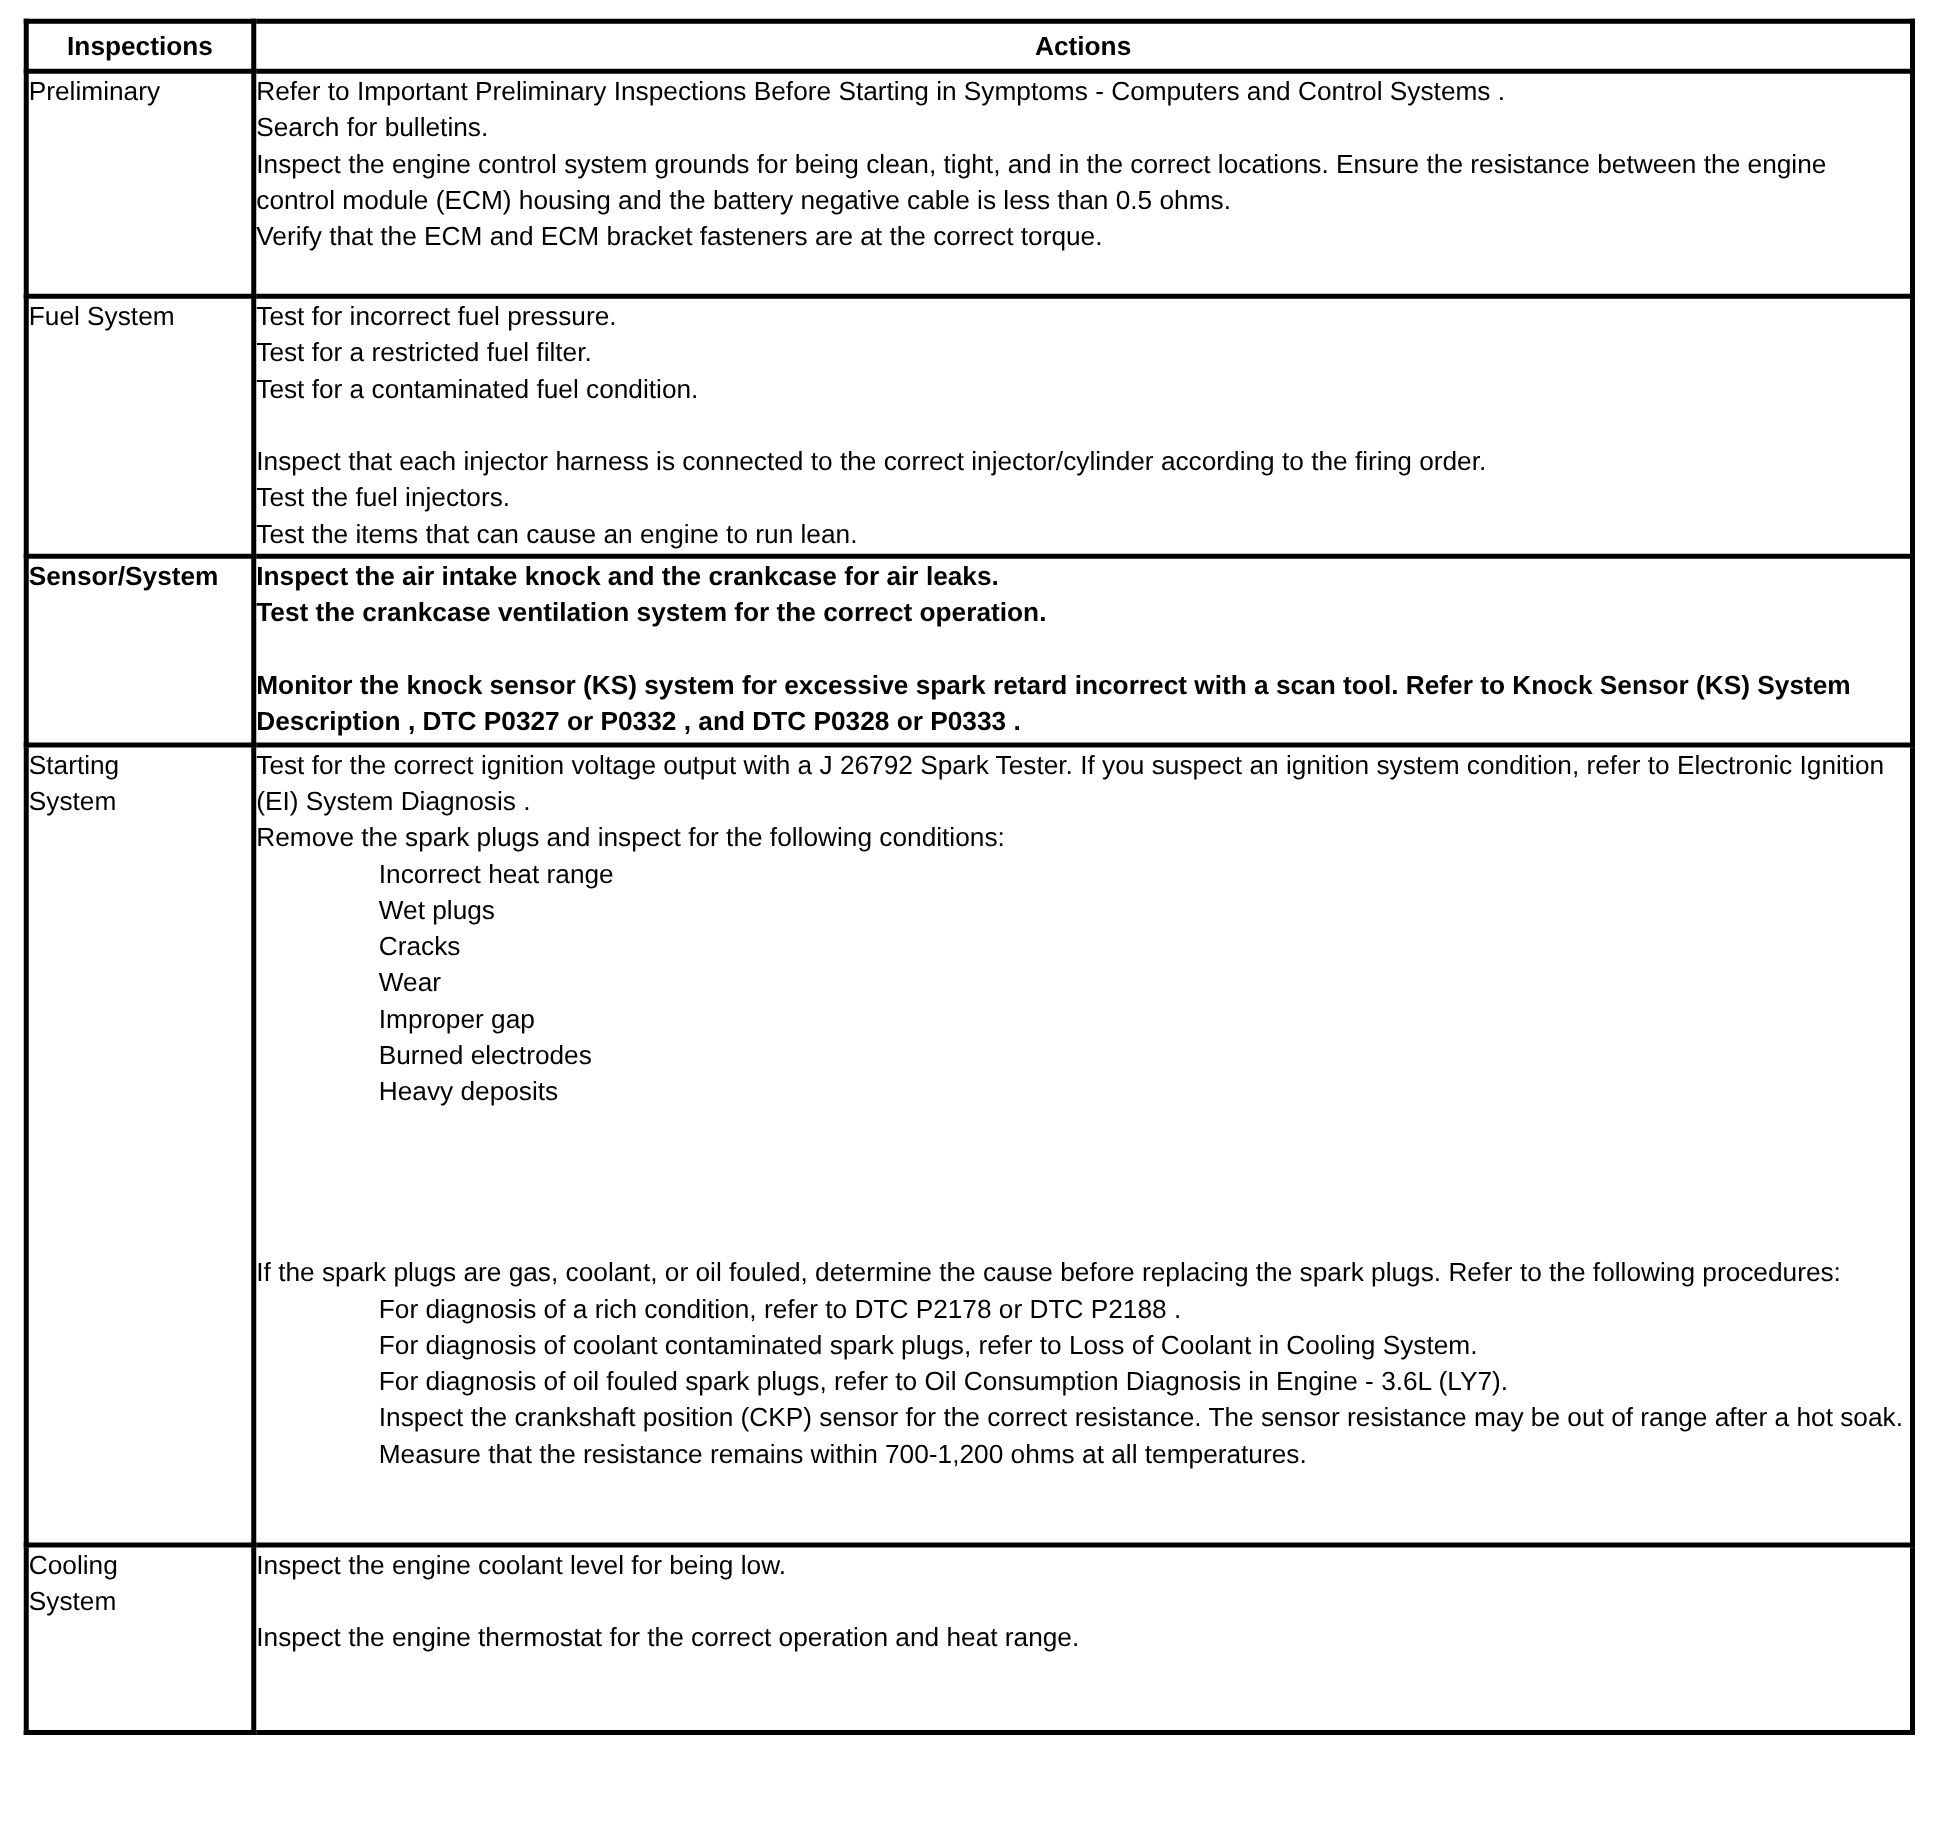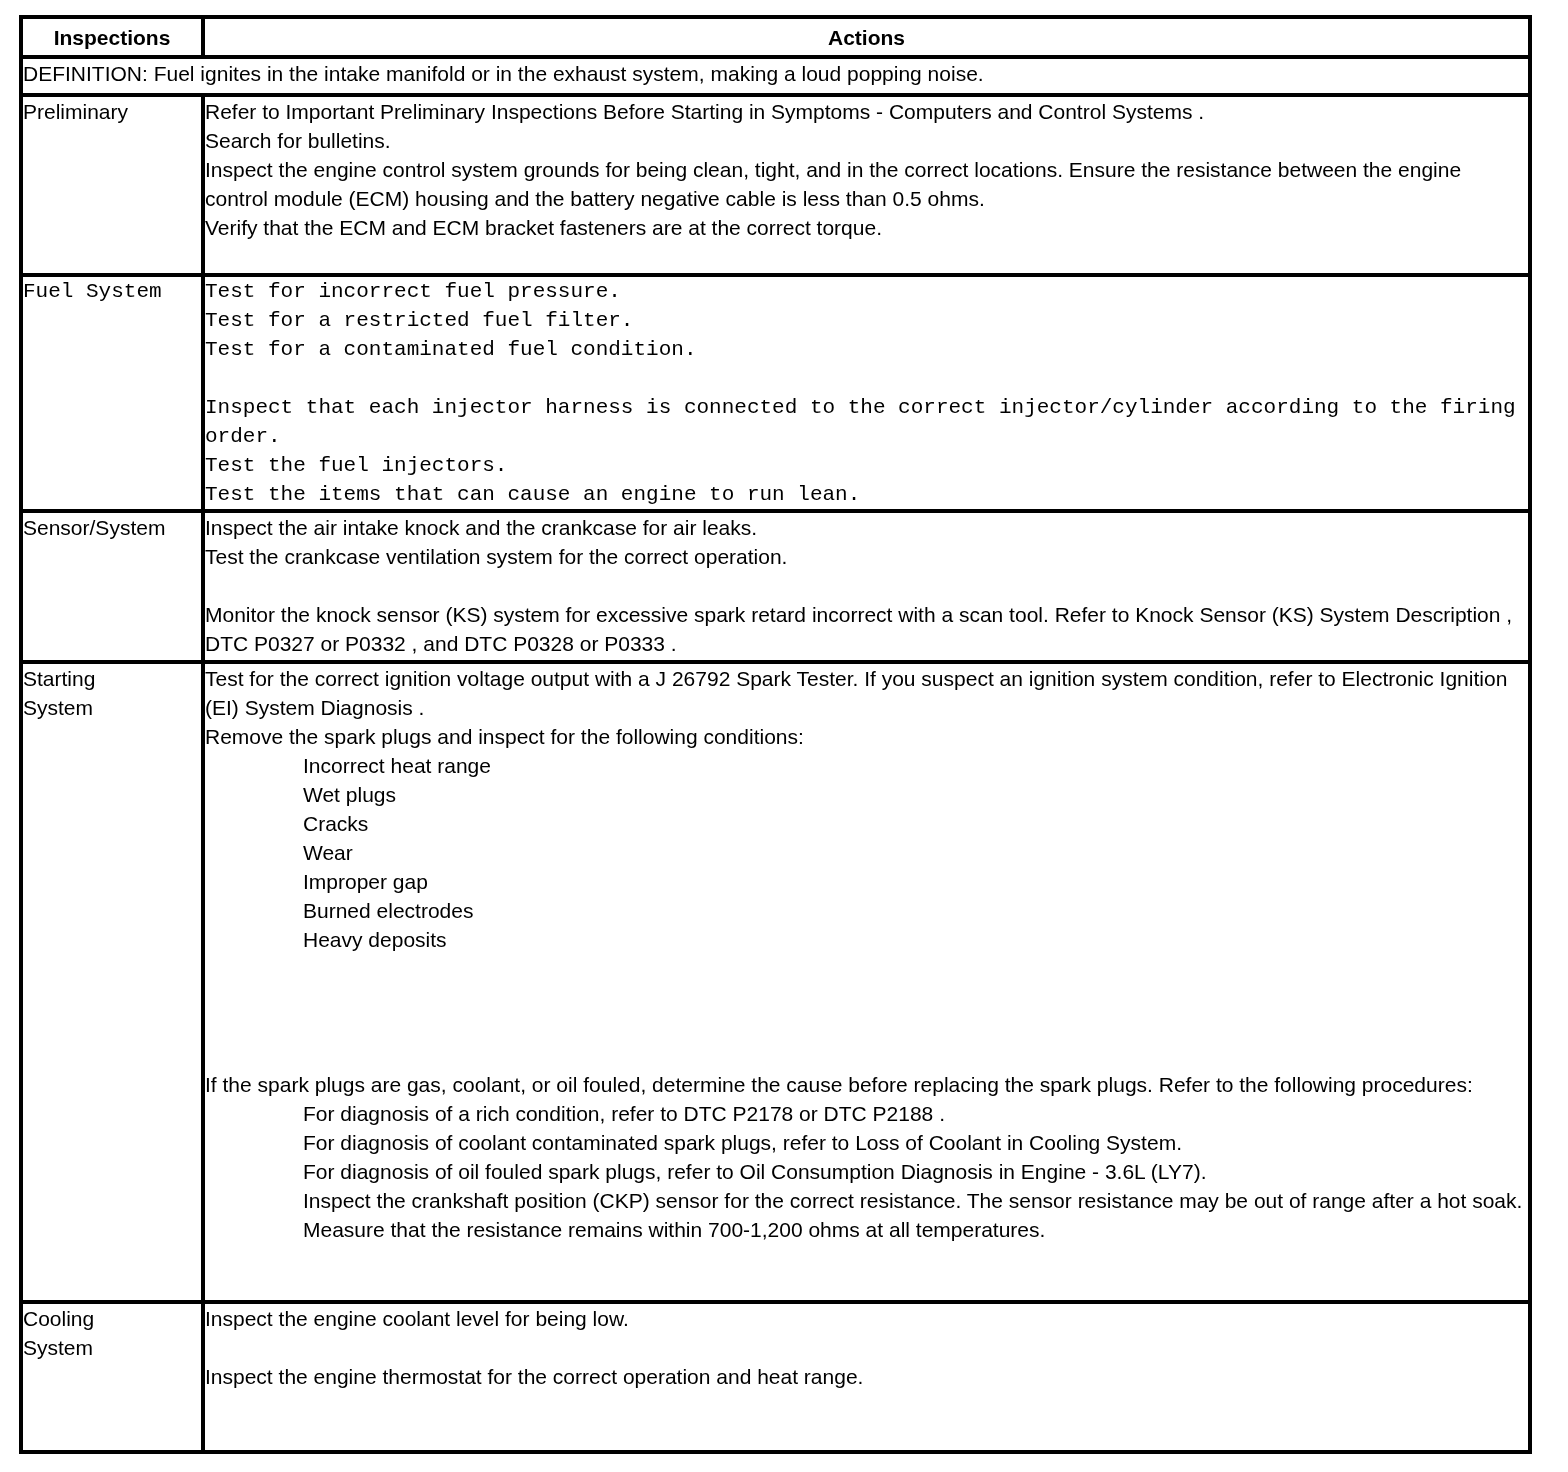--- a/index.html
+++ b/index.html
@@ -13,36 +13,33 @@
   th { font-weight: bold; height: 36px; vertical-align: middle !important; }
   th.col1 { width: 178px; }
   td.def { padding: 3px 4px; height: 34px; }
   td.label { padding: 3px 4px 4px 4px; }
   td.actions { padding: 3px 20px 3px 105px; }
   .line { display: block; min-height: 29px; white-space: pre-wrap; }
   .indent { padding-left: 98px; }
   .gap { display: block; height: 29px; }
   .gap3 { display: block; height: 116px; }
   tr.r-pre td { height: 176px; }
-  tr.r-fuel td { height: 204px; font-family: Liberation Mono, monospace; }
-  tr.r-sensor td { height: 147px; }
+  tr.r-fuel td { height: 204px; }
+  tr.r-sensor td { height: 147px; font-weight: bold; }
   tr.r-ign td { height: 636px; }
   tr.r-cool td { height: 146px; }
 </style>
 </head>
 <body>
 
 <table class="diag">
   <tbody>
       <tr>
     <th class="col1">Inspections</th>
     <th>Actions</th>
-  </tr>
-  <tr>
-    <td class="def" colspan="2">DEFINITION: Fuel ignites in the intake manifold or in the exhaust system, making a loud popping noise.</td>
   </tr>
   <tr class="r-pre">
     <td class="label">Preliminary</td>
     <td class="actions">
       <span class="line">Refer to Important Preliminary Inspections Before Starting in Symptoms - Computers and Control Systems .</span>
       <span class="line">Search for bulletins.</span>
       <span class="line">Inspect the engine control system grounds for being clean, tight, and in the correct locations. Ensure the resistance between the engine control module (ECM) housing and the battery negative cable is less than 0.5 ohms.</span>
       <span class="line">Verify that the ECM and ECM bracket fasteners are at the correct torque.</span>
     </td>
   </tr>

